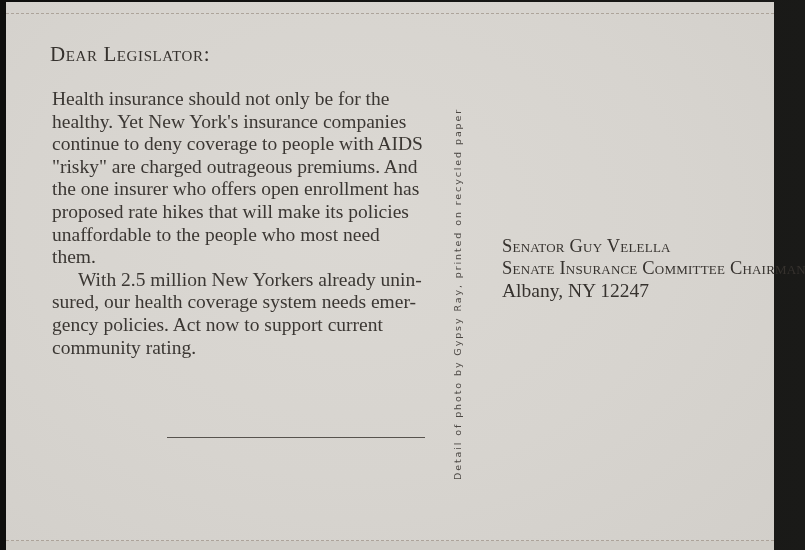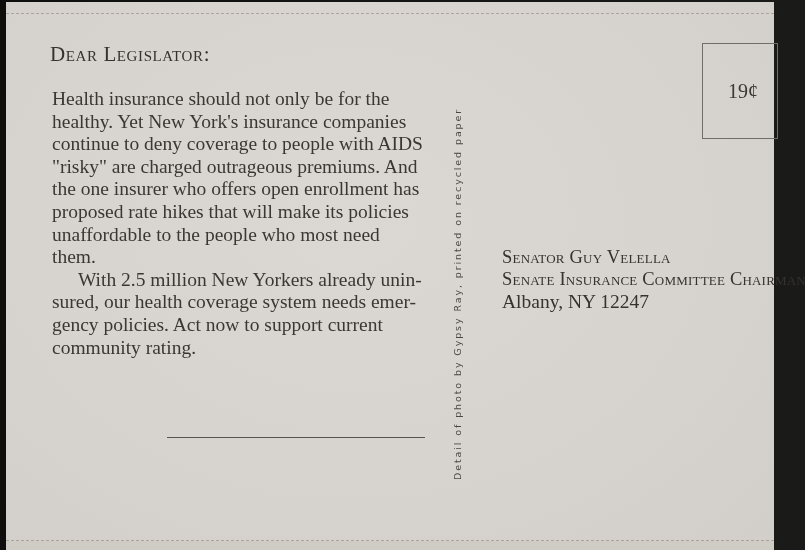--- a/index.html
+++ b/index.html
@@ -96,21 +96,21 @@
     justify-content: center;
   }
   .stamp-value {
     font-size: 20px;
     color: #3b3733;
     padding-left: 6px;
   }
   .address {
     position: absolute;
     left: 496px;
-    top: 244px;
+    top: 233px;
   }
   .addr-line {
     font-size: 19.5px;
     line-height: 22.4px;
     white-space: nowrap;
     color: #36322e;
   }
   .addr-line.sc {
     font-variant: small-caps;
     font-size: 18.5px;
@@ -145,23 +145,20 @@
       <div class="bline">unaffordable to the people who most need</div>
       <div class="bline">them.</div>
       <div class="bline indent">With 2.5 million New Yorkers already unin-</div>
       <div class="bline">sured, our health coverage system needs emer-</div>
       <div class="bline">gency policies. Act now to support current</div>
       <div class="bline">community rating.</div>
     </div>
 
     <div class="credit">Detail of photo by Gypsy Ray, printed on recycled paper</div>
 
-    <div class="stamp-box">
-      <span class="stamp-value">19¢</span>
-    </div>
 
     <div class="address">
       <div class="addr-line sc">Senator Guy Velella</div>
       <div class="addr-line sc">Senate Insurance Committee Chairman</div>
       <div class="addr-line">Albany, NY 12247</div>
     </div>
 
     <div class="sig-line"></div>
 
     <div class="bottom-strip"></div>

